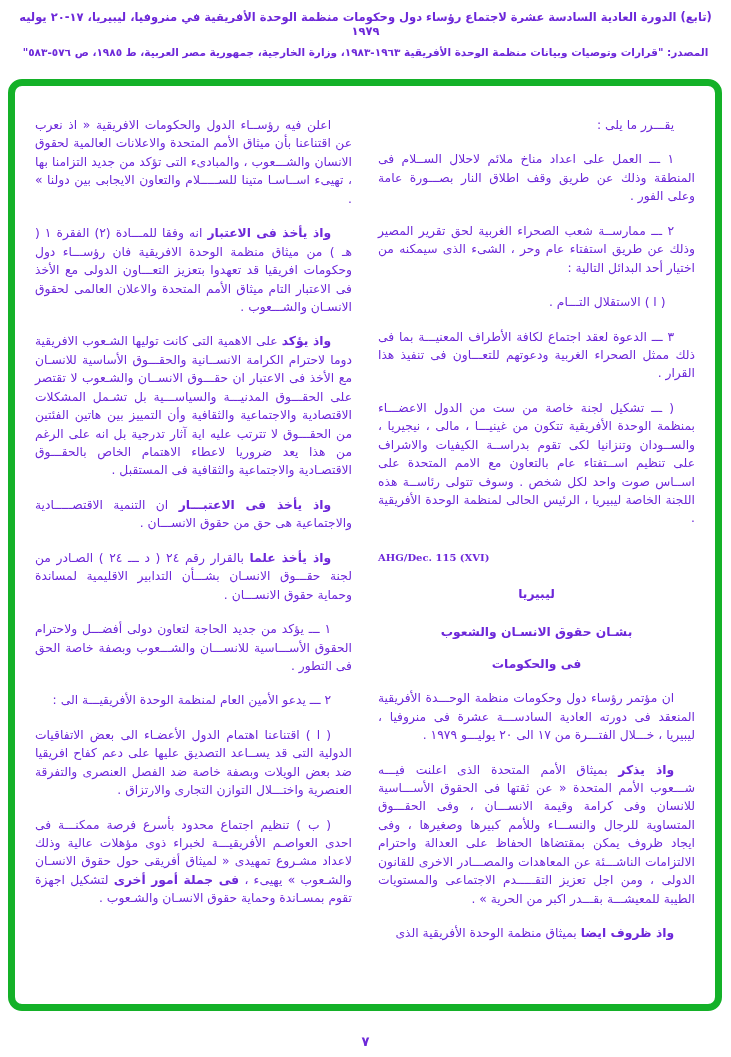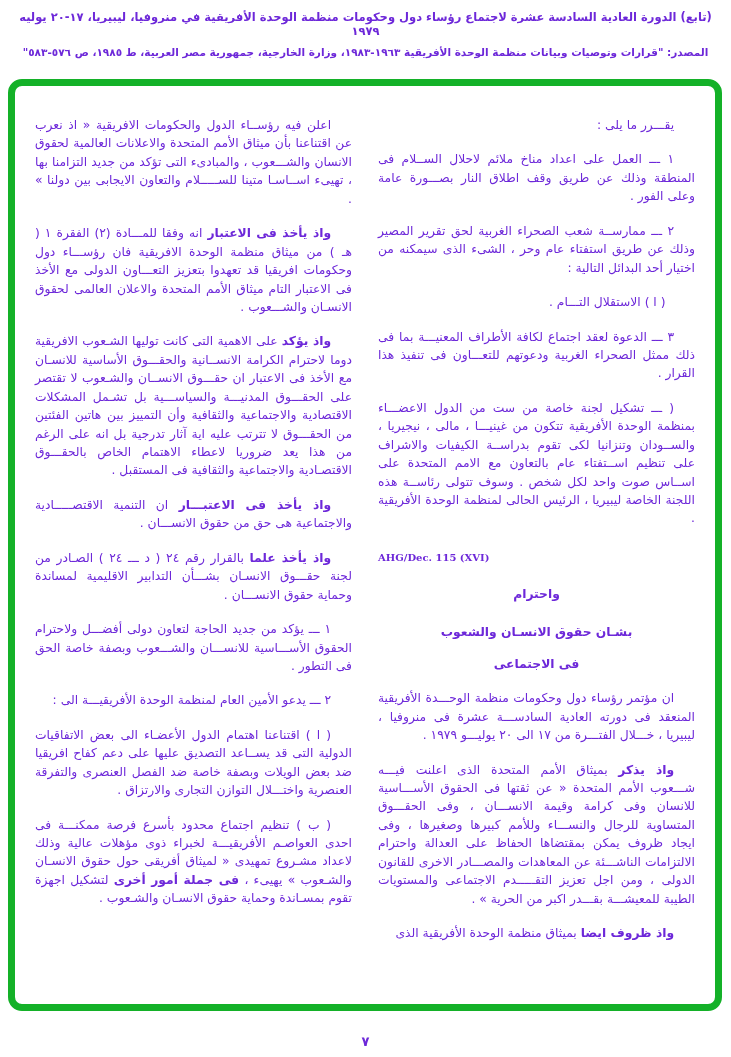--- a/index.html
+++ b/index.html
@@ -91,23 +91,23 @@
   <div class="doc-frame" style="border-color: rgb(20, 177, 40);">
     <div class="columns">
       <section class="col" id="col-right">
           <p class="text"><span>يقـــرر ما يلى :</span></p>
           <p class="text"><span>١ ـــ العمل على اعداد مناخ ملائم لاحلال الســلام فى المنطقة وذلك عن طريق وقف اطلاق النار بصـــورة عامة وعلى الفور .</span></p>
           <p class="text"><span>٢ ـــ ممارســة شعب الصحراء الغربية لحق تقرير المصير وذلك عن طريق استفتاء عام وحر ، الشىء الذى سيمكنه من اختيار أحد البدائل التالية :</span></p>
           <p class="item"><span>( ا ) الاستقلال التـــام .</span></p>
           <p class="text"><span>٣ ـــ الدعوة لعقد اجتماع لكافة الأطراف المعنيـــة بما فى ذلك ممثل الصحراء الغربية ودعوتهم للتعـــاون فى تنفيذ هذا القرار .</span></p>
           <p class="text"><span>( ـــ تشكيل لجنة خاصة من ست من الدول الاعضـــاء بمنظمة الوحدة الأفريقية تتكون من غينيـــا ، مالى ، نيجيريا ، والســودان وتنزانيا لكى تقوم بدراســة الكيفيات والاشراف على تنظيم اســتفتاء عام بالتعاون مع الامم المتحدة على اســاس صوت واحد لكل شخص . وسوف تتولى رئاســة هذه اللجنة الخاصة ليبيريا ، الرئيس الحالى لمنظمة الوحدة الأفريقية .</span></p>
           <p class="docref"><b>AHG/Dec. 115 (XVI)</b></p>
-          <p class="heading"><b>واحترام</b></p>
+          <p class="heading"><b>ليبيريا</b></p>
           <p class="subheading"><b>بشـان حقوق الانسـان والشعوب</b></p>
-          <p class="subheading"><b>فى الاجتماعى</b></p>
+          <p class="subheading"><b>فى والحكومات</b></p>
           <p class="text"><span>ان مؤتمر رؤساء دول وحكومات منظمة الوحـــدة الأفريقية المنعقد فى دورته العادية السادســـة عشرة فى منروفيا ، ليبيريا ، خـــلال الفتـــرة من ١٧ الى ٢٠ يوليـــو ١٩٧٩ .</span></p>
           <p class="text"><b>واذ يذكر</b><span> بميثاق الأمم المتحدة الذى اعلنت فيـــه شـــعوب الأمم المتحدة « عن ثقتها فى الحقوق الأســـاسية للانسان وفى كرامة وقيمة الانســـان ، وفى الحقـــوق المتساوية للرجال والنســـاء وللأمم كبيرها وصغيرها ، وفى ايجاد ظروف يمكن بمقتضاها الحفاظ على العدالة واحترام الالتزامات الناشـــئة عن المعاهدات والمصـــادر الاخرى للقانون الدولى ، ومن اجل تعزيز التقـــــدم الاجتماعى والمستويات الطيبة للمعيشـــة بقـــدر اكبر من الحرية » .</span></p>
           <p class="text"><b>واذ ظروف ايضا</b><span> بميثاق منظمة الوحدة الأفريقية الذى</span></p>
         </section>
       <section class="col" id="col-left">
           <p class="text"><span>اعلن فيه رؤســاء الدول والحكومات الافريقية « اذ نعرب عن اقتناعنا بأن ميثاق الأمم المتحدة والاعلانات العالمية لحقوق الانسان والشـــعوب ، والمبادىء التى تؤكد من جديد التزامنا بها ، تهيىء اســاسـا متينا للســـــلام والتعاون الايجابى بين دولنا » .</span></p>
           <p class="text"><b>واذ يأخذ فى الاعتبار</b><span> انه وفقا للمـــادة (٢) الفقرة ١ ( هـ ) من ميثاق منظمة الوحدة الافريقية فان رؤســـاء دول وحكومات افريقيا قد تعهدوا بتعزيز التعـــاون الدولى مع الأخذ فى الاعتبار التام ميثاق الأمم المتحدة والاعلان العالمى لحقوق الانسـان والشـــعوب .</span></p>
           <p class="text"><b>واذ يؤكد</b><span> على الاهمية التى كانت توليها الشـعوب الافريقية دوما لاحترام الكرامة الانســانية والحقـــوق الأساسية للانسـان مع الأخذ فى الاعتبار ان حقـــوق الانســان والشـعوب لا تقتصر على الحقـــوق المدنيـــة والسياســـية بل تشـمل المشكلات الاقتصادية والاجتماعية والثقافية وأن التمييز بين هاتين الفئتين من الحقـــوق لا تترتب عليه اية آثار تدرجية بل انه على الرغم من هذا يعد ضروريا لاعطاء الاهتمام الخاص بالحقـــوق الاقتصـادية والاجتماعية والثقافية فى المستقبل .</span></p>
           <p class="text"><b>واذ يأخذ فى الاعتبـــار</b><span> ان التنمية الاقتصـــــادية والاجتماعية هى حق من حقوق الانســـان .</span></p>
           <p class="text"><b>واذ يأخذ علما</b><span> بالقرار رقم ٢٤ ( د ـــ ٢٤ ) الصـادر من لجنة حقـــوق الانسـان بشـــأن التدابير الاقليمية لمساندة وحماية حقوق الانســـان .</span></p>

